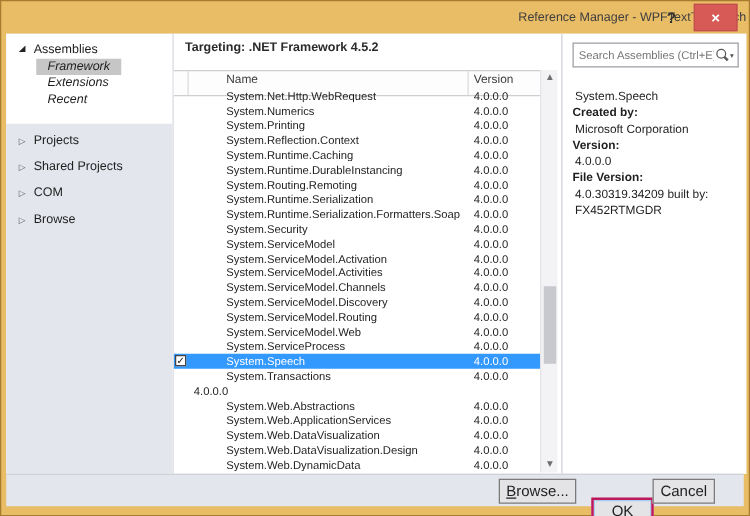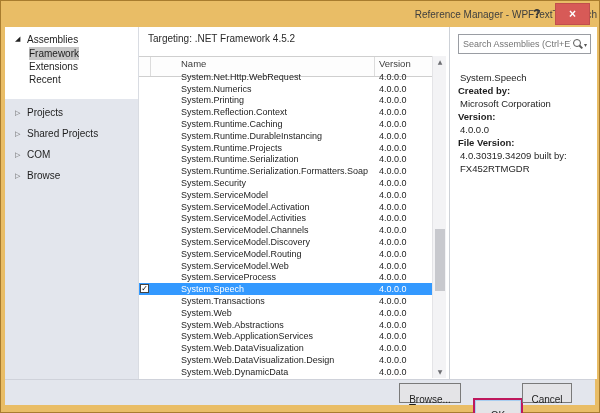--- a/index.html
+++ b/index.html
@@ -15,29 +15,29 @@
 
   
   .content{position:absolute;left:4px;top:26px;width:592px;height:352px;background:#fff;}
 
   
   .sidebar{position:absolute;left:0;top:0;width:133px;height:100%;background:#e3e6ed;overflow:hidden;}
   .asm-block{background:#fff;width:100%;height:72px;padding-top:4px;}
   .tree-parent{display:flex;align-items:center;height:16px;padding-left:10px;font-size:10px;color:#1e1e1e;}
   .tree-parent .tw{width:12px;font-size:7px;color:#222;font-family:"DejaVu Sans",sans-serif;}
   .tree-child{height:13px;line-height:13px;margin-left:24px;font-size:10px;color:#1e1e1e;}
-  .tree-child .lbl{display:inline-block;padding:0 0;}
+  .tree-child .lbl{display:inline-block;padding:0 9px;font-style:italic;}
   .tree-child.sel .lbl{background:#c6c6c6;}
   .side-item{display:flex;align-items:center;height:21px;padding-left:10px;font-size:10px;color:#1e1e1e;}
   .side-item .tw{width:12px;font-size:7px;color:#555;font-family:"DejaVu Sans",sans-serif;}
   .side-list{margin-top:3px;}
 
   
   .main{position:absolute;left:133px;top:0;width:311px;height:100%;background:#fff;border-left:1px solid #d9dce2;}
-  .targeting{position:absolute;left:9px;top:6px;font-size:10px;font-weight:normal;color:#2a2a2a;}
+  .targeting{position:absolute;left:9px;top:6px;font-size:10px;font-weight:bold;color:#2a2a2a;}
   .lheader{position:absolute;left:0;top:29px;width:293px;height:21px;border-top:1px solid #cfcfcf;border-bottom:1px solid #cfcfcf;background:#fdfdfd;display:flex;font-size:9.5px;color:#3c3c3c;}
   .lheader .h-check{width:12px;border-right:1px solid #dcdcdc;}
   .lheader .h-name{width:224px;padding-left:30px;line-height:14px;border-right:1px solid #dcdcdc;}
   .lheader .h-ver{flex:1;padding-left:4px;line-height:14px;}
   .rows{position:absolute;left:0;top:44px;width:293px;height:307px;overflow:hidden;}
   .row{display:flex;height:11.81px;font-size:9px;color:#1e1e1e;align-items:center;}
   .row .c-check{width:12px;height:100%;position:relative;}
   .row .c-name{width:224px;padding-left:30px;white-space:nowrap;overflow:hidden;}
   .row .c-ver{flex:1;padding-left:4px;}
   .row.sel{background:#3399ff;color:#fff;}
@@ -58,21 +58,21 @@
   .mag{position:relative;width:12px;height:12px;margin-right:1px;}
   .mag::before{content:"";position:absolute;left:2px;top:1px;width:6px;height:6px;border:1.5px solid #5a5a5a;border-radius:50%;}
   .mag::after{content:"";position:absolute;left:8px;top:8px;width:4px;height:1.5px;background:#5a5a5a;transform:rotate(45deg);}
   .search-caret{font-size:6px;color:#555;margin-right:3px;font-family:"DejaVu Sans",sans-serif;}
   .details{position:absolute;left:8px;top:44px;right:4px;font-size:9.5px;color:#1e1e1e;line-height:13px;}
   .d-label{font-weight:bold;}
   .d-value{padding-left:2px;}
 
   
   .footer{position:absolute;left:4px;right:4px;top:378px;height:26px;background:#e3e6ed;border-top:1px solid #cfd2da;}
-  .btn{position:absolute;top:3px;height:20px;background:#e4e4e7;border:1px solid #7a7a7a;font-size:10px;color:#1e1e1e;text-align:center;padding:7px;}
+  .btn{position:absolute;top:3px;height:20px;background:#e4e4e7;border:1px solid #7a7a7a;font-size:12px;color:#1e1e1e;text-align:center;padding:0;}
   .btn .btn-label{display:block;line-height:18px;}
   .btn-browse{left:394px;width:62px;}
   .btn-browse .btn-label::first-letter{text-decoration:underline;}
   .btn-ok{left:468px;width:50px;border:2px solid #be185d;box-shadow:0 0 0 1px #a8cdf0 inset;margin-top:15px;}
   .btn-cancel{left:517px;width:50px;}
 </style>
 </head>
 <body>
 
 <div id="stage">
@@ -150,21 +150,21 @@
               <div class="c-name">System.Runtime.Caching</div>
               <div class="c-ver">4.0.0.0</div>
             </div>
             <div class="row">
               <div class="c-check"></div>
               <div class="c-name">System.Runtime.DurableInstancing</div>
               <div class="c-ver">4.0.0.0</div>
             </div>
             <div class="row">
               <div class="c-check"></div>
-              <div class="c-name">System.Runtime.Projects</div>
+              <div class="c-name">System.Routing.Remoting</div>
               <div class="c-ver">4.0.0.0</div>
             </div>
             <div class="row">
               <div class="c-check"></div>
               <div class="c-name">System.Runtime.Serialization</div>
               <div class="c-ver">4.0.0.0</div>
             </div>
             <div class="row">
               <div class="c-check"></div>
               <div class="c-name">System.Runtime.Serialization.Formatters.Soap</div>
@@ -222,21 +222,20 @@
               <div class="c-name">System.Speech</div>
               <div class="c-ver">4.0.0.0</div>
             </div>
             <div class="row">
               <div class="c-check"></div>
               <div class="c-name">System.Transactions</div>
               <div class="c-ver">4.0.0.0</div>
             </div>
             <div class="row">
               <div class="c-check"></div>
-              <div class="c-name">System.Web</div>
               <div class="c-ver">4.0.0.0</div>
             </div>
             <div class="row">
               <div class="c-check"></div>
               <div class="c-name">System.Web.Abstractions</div>
               <div class="c-ver">4.0.0.0</div>
             </div>
             <div class="row">
               <div class="c-check"></div>
               <div class="c-name">System.Web.ApplicationServices</div>

